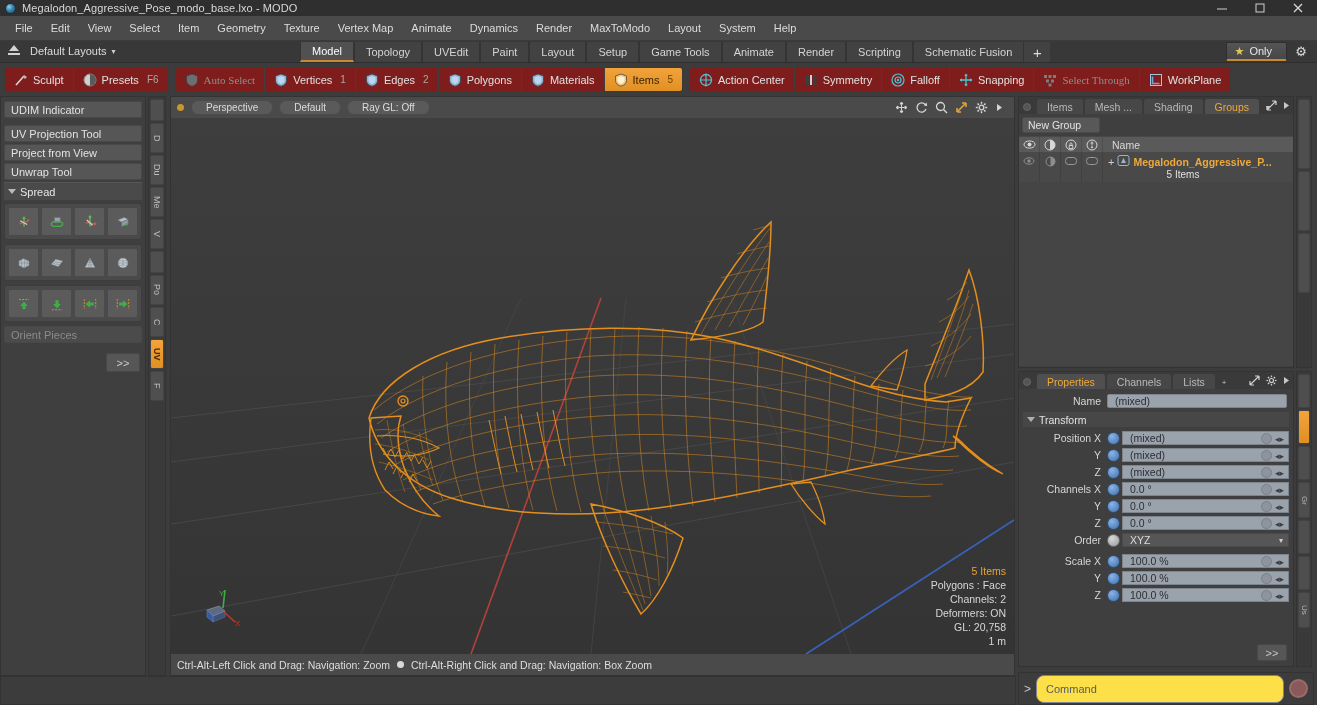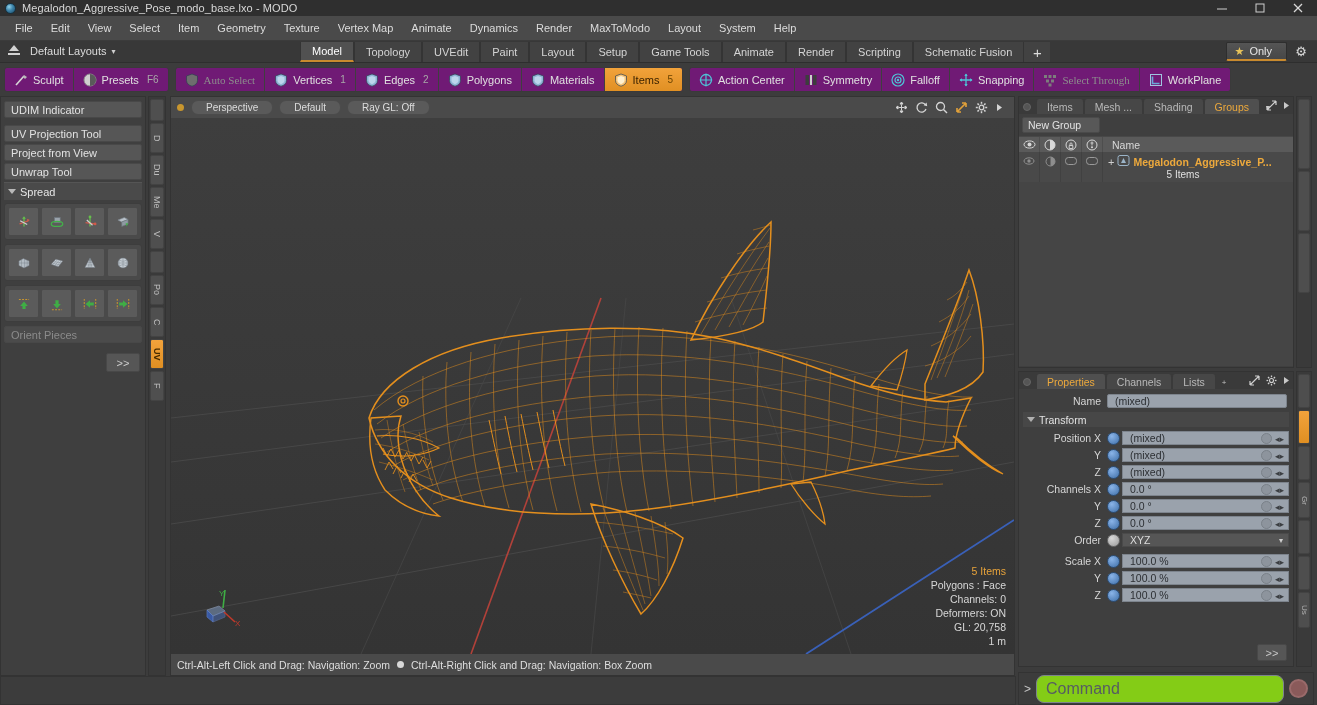--- a/index.html
+++ b/index.html
@@ -64,21 +64,21 @@
   .star{ color:#e8c35a; font-size:11px; line-height:1;}
   .gear-btn{ width:24px;height:19px; display:flex;align-items:center;justify-content:center; color:#d8d8d8; font-size:13px;}
 
   
   .toolbar{
     position:absolute; left:0; top:63px; width:1317px; height:33px;
     background:#3c3c3c; display:flex; align-items:center; padding:0 4px;
   }
   .tgroup{
     display:flex; align-items:center; height:25px;
-    background:#701a75; border:1px solid #3a3a3a; border-radius:3px; margin-right:6px; overflow:hidden;
+    background:#7f1d1d; border:1px solid #3a3a3a; border-radius:3px; margin-right:6px; overflow:hidden;
   }
   .tbtn{
     display:flex; align-items:center; gap:5px; height:25px; padding:0 9px;
     font-size:11px; color:#e0e0e0; border-right:1px solid #3f3f3f; white-space:nowrap;
   }
   .tbtn:last-child{ border-right:none; }
   .tbtn.dim{ color:#8d8d8d;font-family:Liberation Serif, serif; }
   .tbtn.sel{ background:linear-gradient(#f2a33c,#e08f22); color:#3a2200; }
   .tbtn .num{ color:#a8a8a8; font-size:10px; margin-left:3px;}
   .tbtn.sel .num{ color:#6b4300; }
@@ -188,22 +188,22 @@
   
   .vstrip{ position:absolute; width:16px; background:#3a3a3a; border:1px solid #333;}
   .vs-seg{ width:12px; margin:2px auto; background:#4e4e4e;border:1px solid #434343;border-radius:2px;
     writing-mode:vertical-rl; font-size:8px;color:#b4b4b4; display:flex;align-items:center;justify-content:center;padding:2px 0;}
   .vs-seg.active{ background:linear-gradient(#f2a33c,#e08f22);}
 
   
   .cmdbar{ position:absolute; left:1018px; bottom:0; width:299px; height:33px; background:#3c3c3c;
     border:1px solid #333; display:flex; align-items:center; padding:0 5px; gap:5px;}
   .cmd-gt{ color:#c6c6c6; font-size:12px; }
-  .cmd-input{ flex:1; height:28px; background:#84cc16; border:1px solid #7d848d; border-radius:8px;
-    display:flex; align-items:center; padding-left:9px; font-size:16px; color:#565c63;}
+  .cmd-input{ flex:1; height:28px; background:#fde047; border:1px solid #7d848d; border-radius:8px;
+    display:flex; align-items:center; padding-left:9px; font-size:11px; color:#565c63;}
   .cmd-rec{ width:19px;height:19px;border-radius:50%; background:#8a5a5a;border:2px solid #9a6a6a;}
 
   
   .leftfoot{ position:absolute; left:0; bottom:0; width:1016px; height:29px; background:#3c3c3c; border:1px solid #333;}
   svg { overflow:visible; }
 </style>
 </head>
 <body>
 
 <div class="app">
@@ -763,21 +763,21 @@
               <path d="M216 302 C 220 326, 226 352, 234 374"></path>
               <path d="M232 306 C 236 328, 242 352, 250 372"></path>
               <path d="M248 314 C 252 332, 256 352, 262 368"></path>
             </g>
           </g>
 
         </svg>
         <div class="vp-stats">
           <div class="hl">5 Items</div>
           <div>Polygons : Face</div>
-          <div>Channels: 0</div>
+          <div>Channels: 2</div>
           <div>Deformers: ON</div>
           <div>GL: 20,758</div>
           <div>1 m</div>
         </div>
         <div class="gizmo">
           <svg width="50" height="50" viewBox="0 0 50 50">
             <polygon points="8,30 20,26 26,31 14,36" fill="#6a7d9a" opacity="0.75" stroke="#8fa0bb" stroke-width="0.8"></polygon>
             <polygon points="8,30 14,36 14,42 8,37" fill="#3a63c0" opacity="0.8" stroke="#5a80d0" stroke-width="0.8"></polygon>
             <polygon points="26,31 14,36 14,42 26,37" fill="#4a6ab0" opacity="0.55" stroke="#6a88c8" stroke-width="0.8"></polygon>
             <line x1="24" y1="28" x2="26" y2="10" stroke="#3fae45" stroke-width="1.6"></line>

